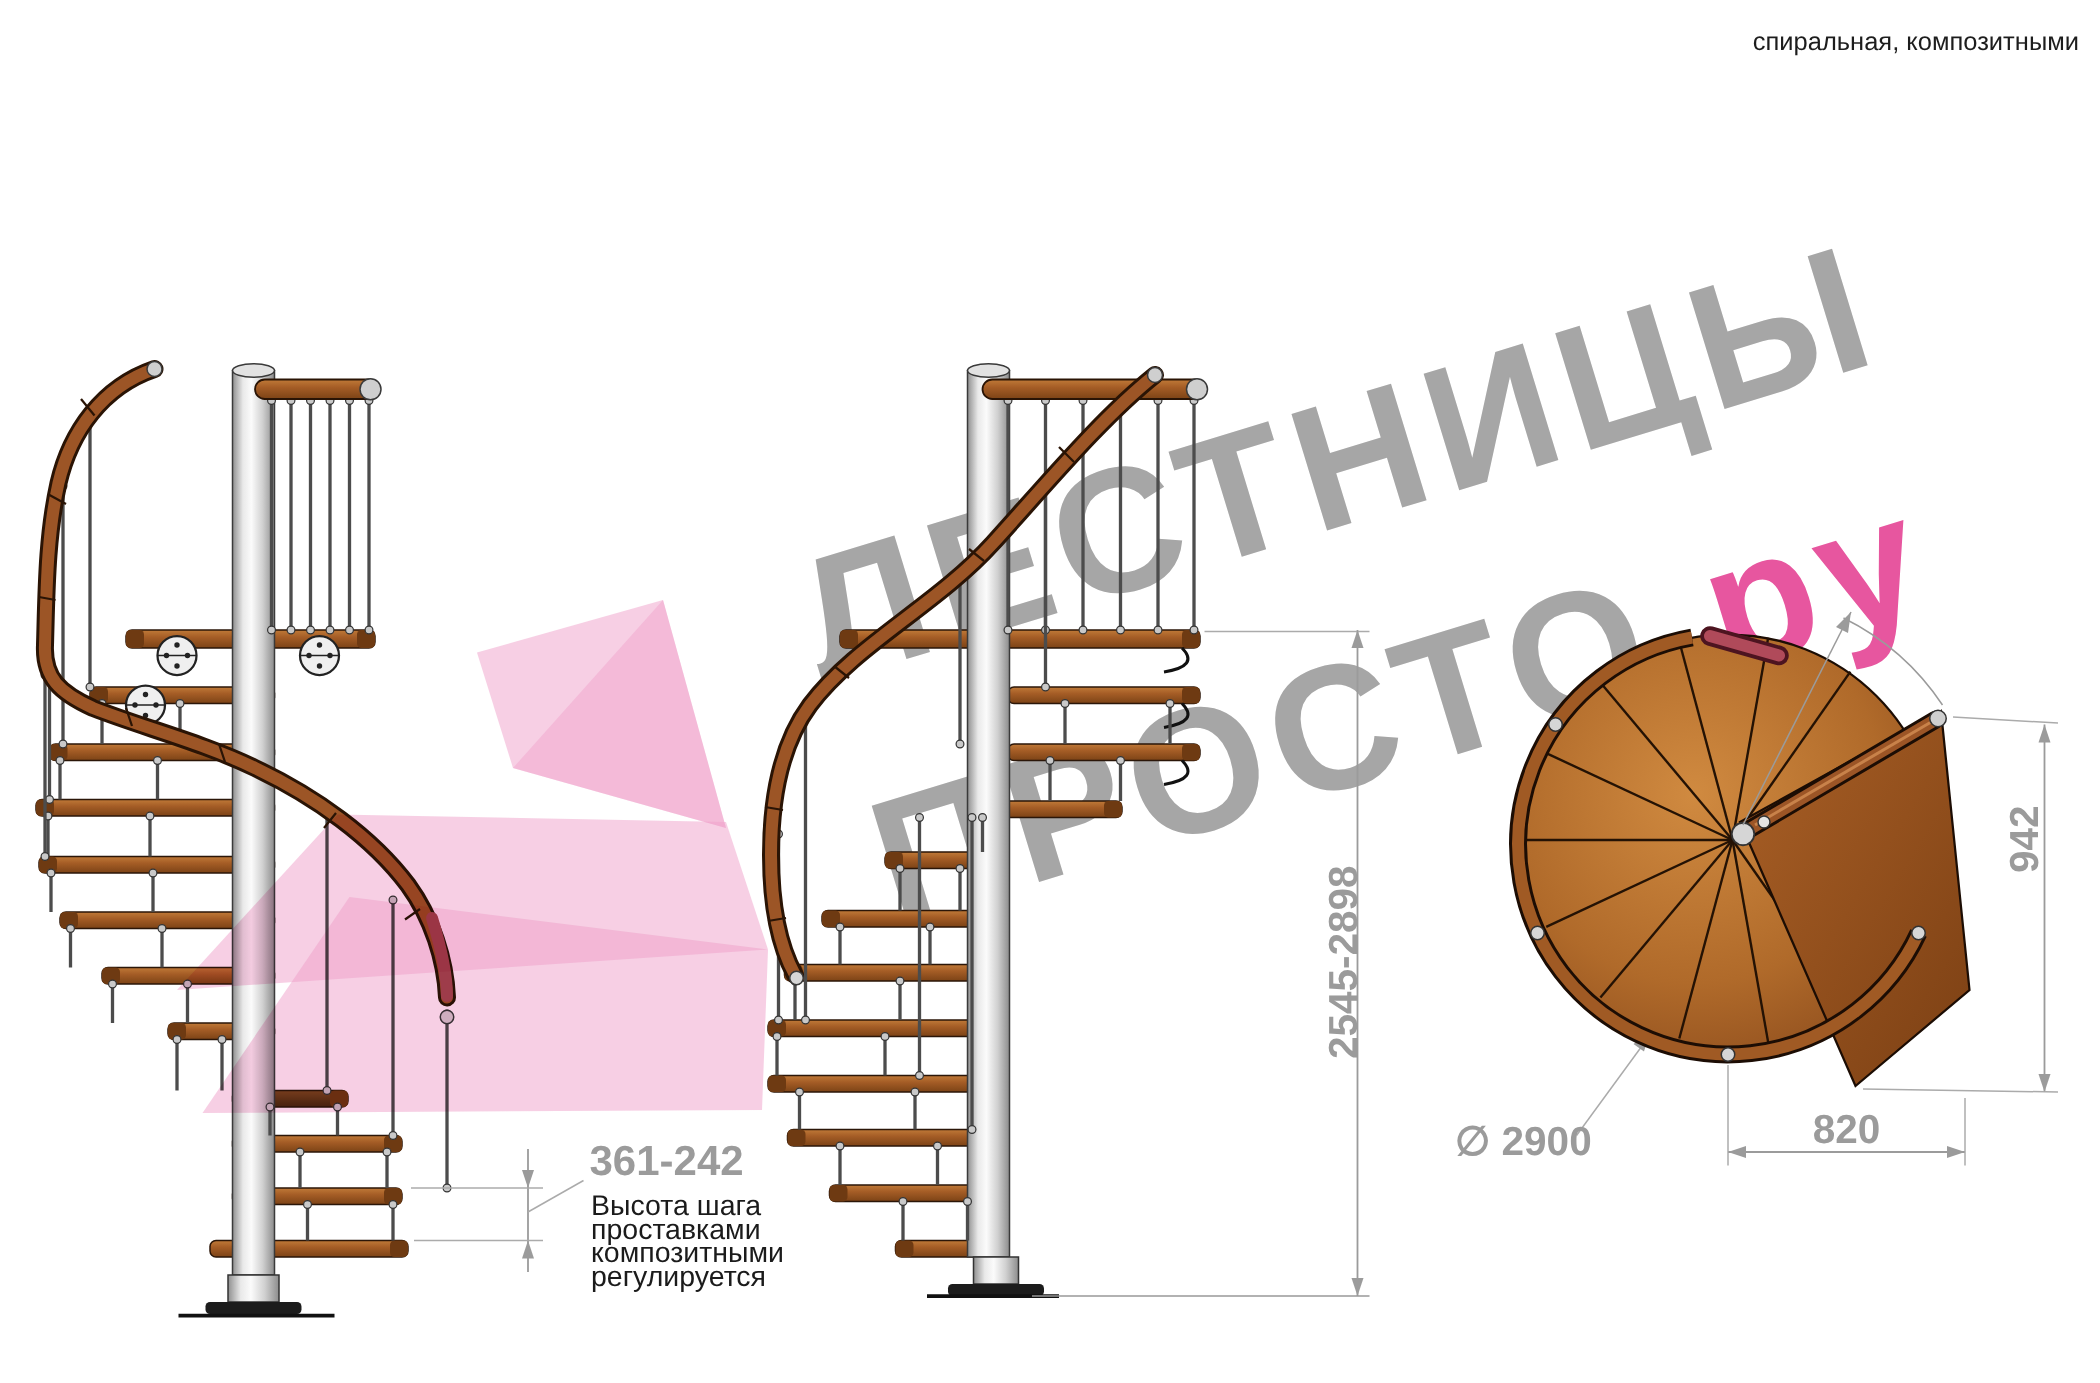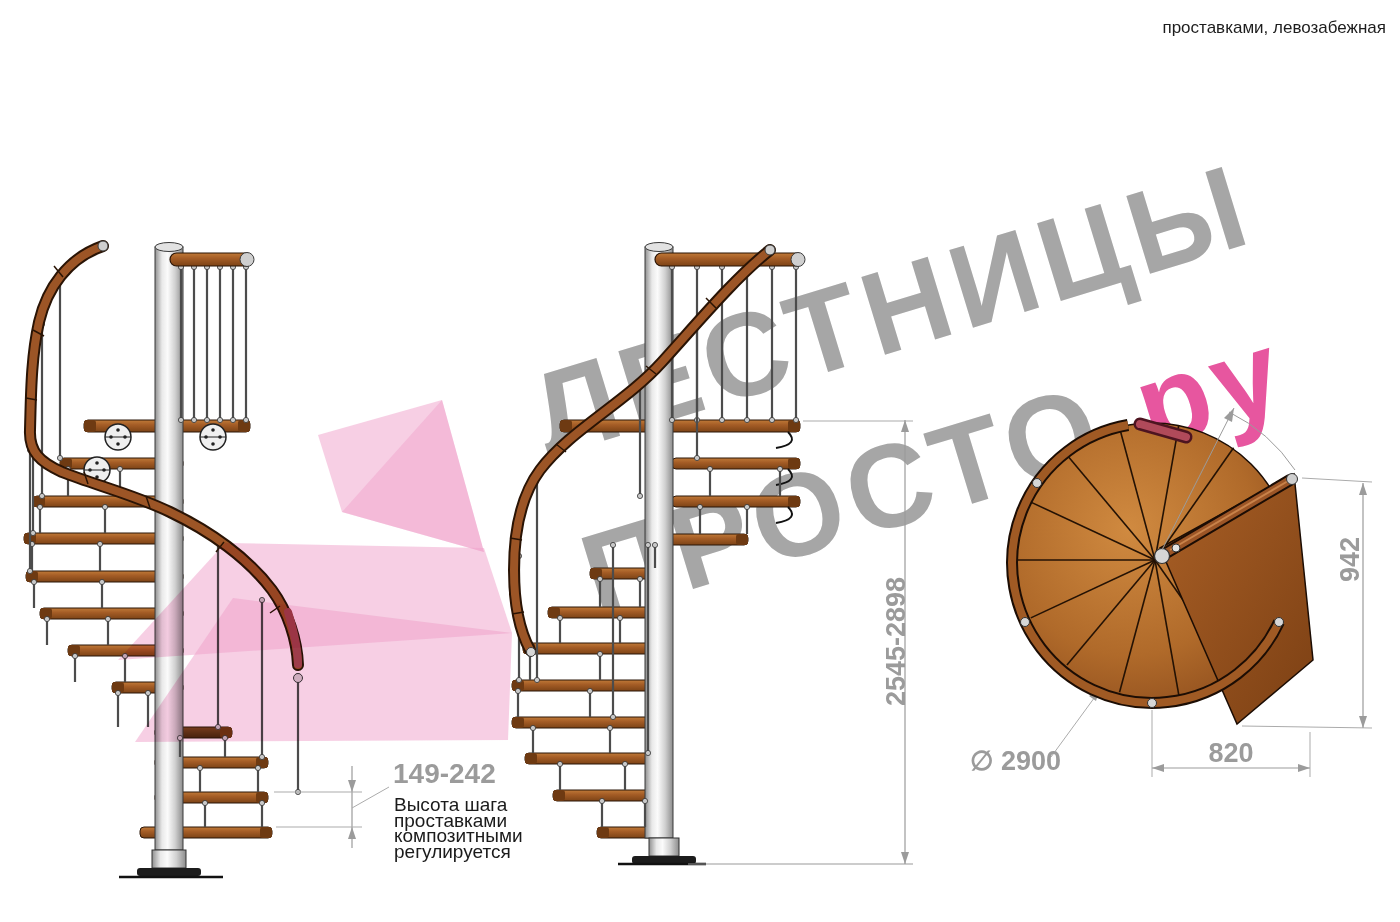--- a/index.html
+++ b/index.html
@@ -435,24 +435,24 @@
 
     <g id="g-arrow" style="mix-blend-mode:multiply;">
       <polygon points="318,435 442,400 484,552 342,512" fill="#ef9fc9" fill-opacity="0.5"></polygon>
       <polygon points="442,400 484,552 342,512" fill="#ef9fc9" fill-opacity="0.45"></polygon>
       <polygon points="225,543 484,548 512,633 118,660" fill="#ef9fc9" fill-opacity="0.5"></polygon>
       <polygon points="233,598 512,633 508,740 135,742" fill="#ef9fc9" fill-opacity="0.5"></polygon>
     </g>
   </svg>
 
   <div class="hdr">
-    <div>проставками, левозабежная</div>
+    <div>спиральная, композитными</div>
   </div>
 
-  <div class="dimtxt" id="d-step">149-242</div>
+  <div class="dimtxt" id="d-step">361-242</div>
   <div class="dimtxt rot" id="d-total">2545-2898</div>
   <div class="dimtxt rot" id="d-942">942</div>
   <div class="dimtxt" id="d-820">820</div>
   <div class="dimtxt" id="d-diam"><span>∅</span> <span>2900</span></div>
 
   <div class="note">
     <span>Высота шага</span>
     <span>проставками</span>
     <span>композитными</span>
     <span>регулируется</span>

